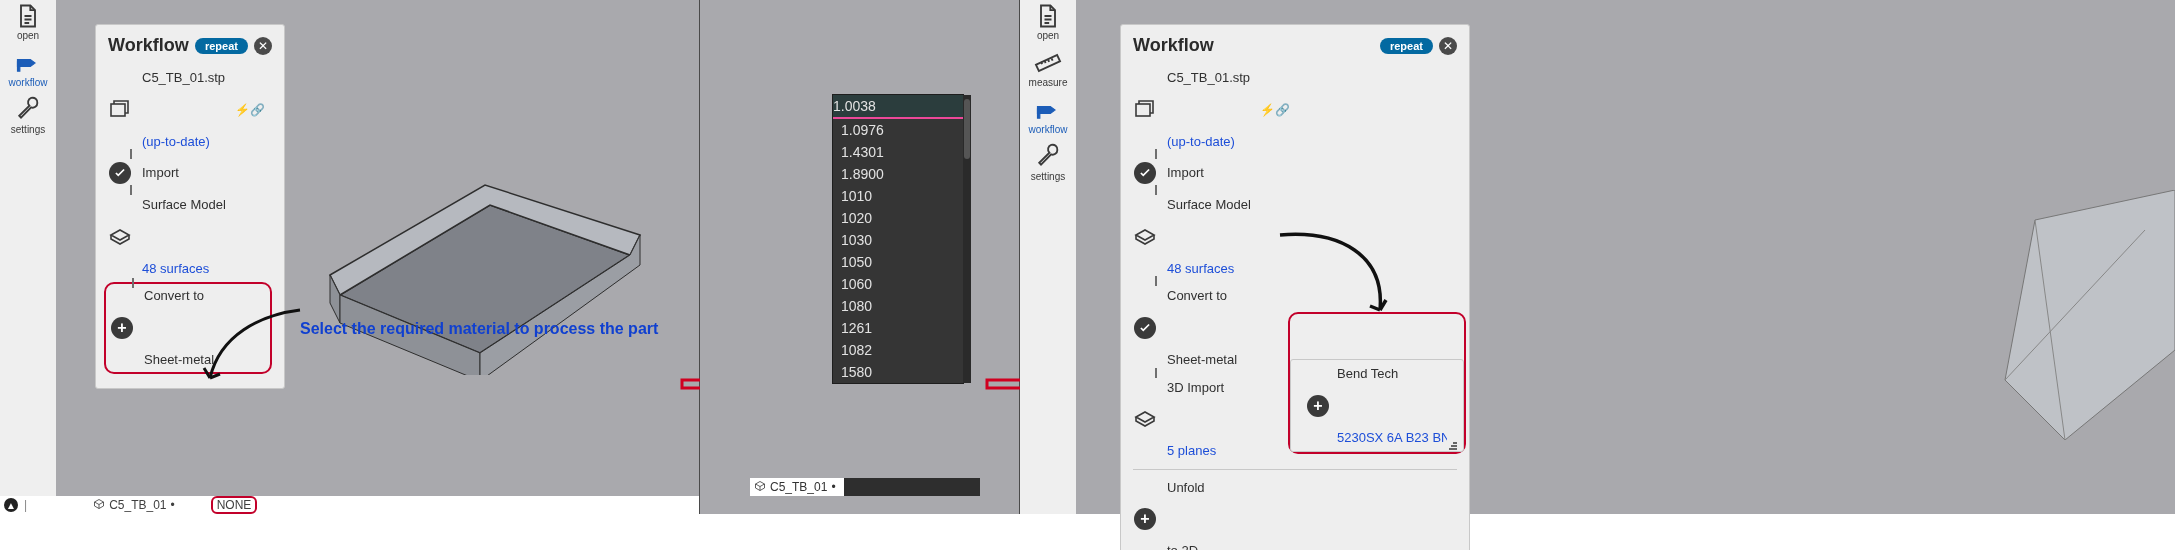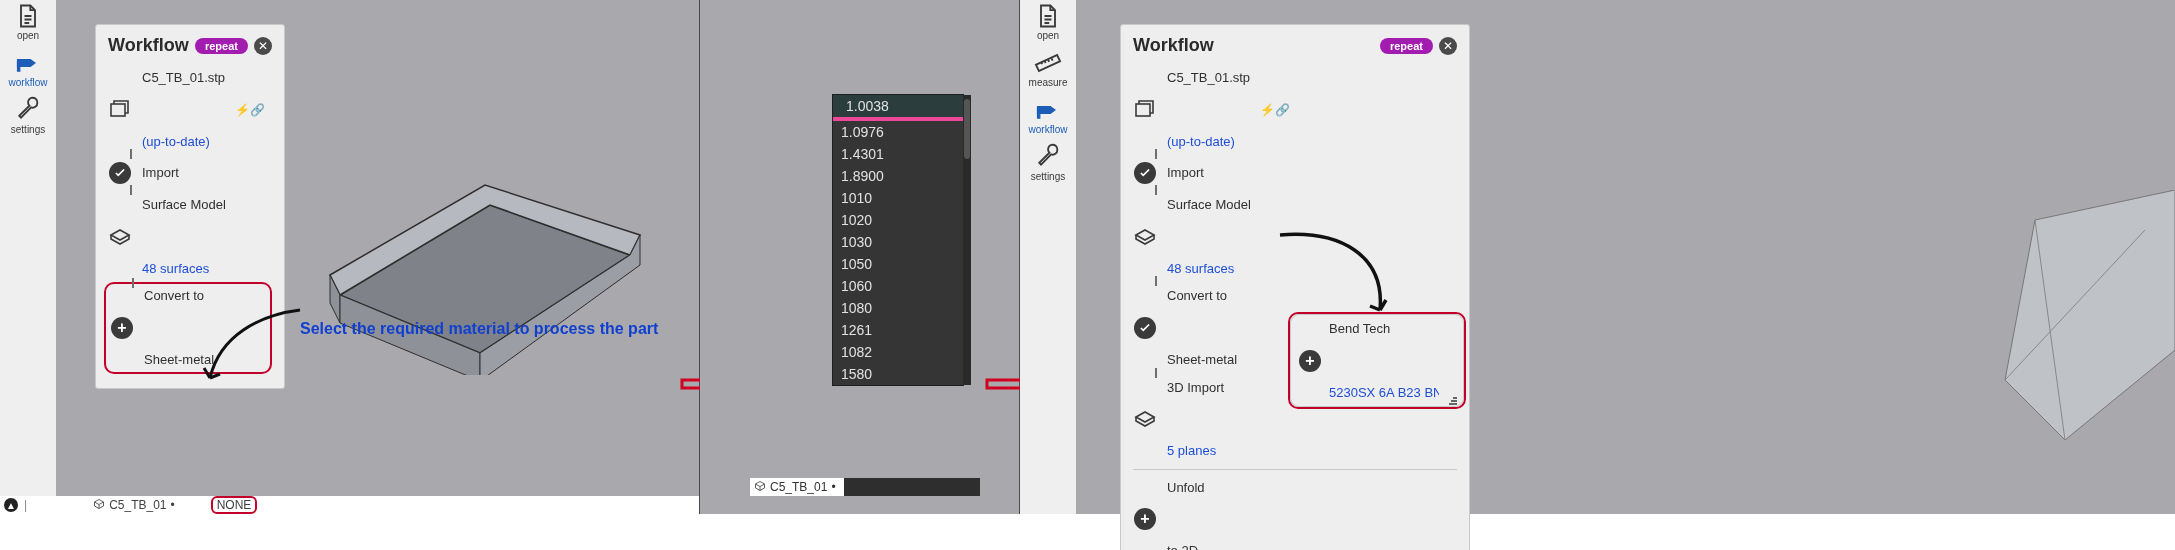--- a/index.html
+++ b/index.html
@@ -68,21 +68,21 @@
   }
   #pane3 .workflow-panel { left: 100px; width: 350px; }
 
   .wf-head {
     display:flex; align-items:center; justify-content:space-between;
     margin-bottom: 8px;
   }
   .wf-title { font-size: 18px; font-weight: 600; color:#2b2b2b; }
   .wf-head-right { display:flex; align-items:center; gap:6px; }
   .repeat-pill {
-    background:#a21caf; color:#fff; font-size:11px;
+    background:#0369a1; color:#fff; font-size:11px;
     padding: 2px 10px; border-radius: 10px; font-weight:700;
   }
   .wf-close {
     width:18px; height:18px; border-radius:50%; background:#4a4a4a;
     color:#fff; display:flex; align-items:center; justify-content:center;
     font-size:12px; cursor:pointer;
   }
 
   .wf-item {
     display:flex; align-items:center; gap:10px;
@@ -157,22 +157,22 @@
   .material-dd {
     position:absolute;
     top: 94px; left: 132px;
     width: 132px;
     background:#353535;
     color:#e2e2e2;
     font-size:14px;
     border:1px solid #1e1e1e;
   }
   .material-dd .mhead{
-    background:#2b3d3d; border-bottom:4px solid #ec4899;
-    padding:3px 13px;
+    background:#2b3d3d; border-bottom:2px solid #ec4899;
+    padding:3px 0;
   }
   .material-dd .mitem{
     padding:3px 8px;
   }
   .dd-scroll{
     position:absolute; right:-8px; top:0; bottom:0; width:8px; background:#2a2a2a;
   }
   .dd-thumb{position:absolute;left:1px;width:6px;top:4px;height:60px;background:#555;border-radius:3px;}
 
   
@@ -203,23 +203,24 @@
   
   .branch-wrap {
     position:absolute;
     left: 268px;
     top: 312px;
     width: 178px;
     border:2px solid #c2002a; border-radius:10px;
   }
   .branch-inner{
     display:flex;align-items:center;gap:8px;
-    background:#eeeeee;border:1px solid #c8c8c8;border-radius:9px;
-    padding:6px 8px;
+    background:#eeeeee;border:1px solid #c8c8c8;border-radius:3px;
+    padding:6px 16px;
     position:relative;
+    margin-top:45px;
   }
   .branch-corner{
     position:absolute; right:4px; bottom:4px;
     width:12px;height:10px;color:#888;
   }
 
   
   svg .st { stroke:#3a3a3a; fill:none; stroke-width:1.6; }
 </style>
 </head>

